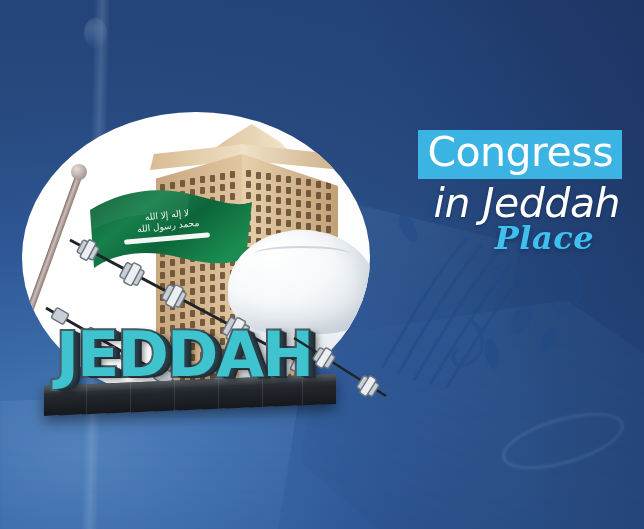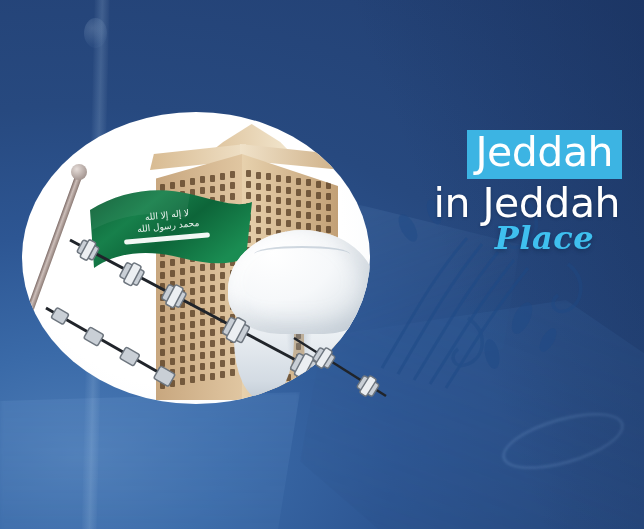--- a/index.html
+++ b/index.html
@@ -214,21 +214,21 @@
     display:inline-block;
     color:#3fc0ef;
     font-family:"DejaVu Serif",serif;
     font-style:italic;font-weight:700;
     font-size:32px;line-height:1.0;
     letter-spacing:.5px;
     padding:0 6px;
     text-shadow:0 2px 4px rgba(10,30,60,.40);
   }
   .r-welcome{margin-bottom:2px;}
-  .r-injeddah{margin-bottom:-4px;}
+  .r-injeddah{margin-bottom:-4px;font-style:italic;}
   .r-where{margin:-2px 22px -6px 0;}
   .r-largest{margin-bottom:-6px;}
   .r-congress{margin:-4px 4px -8px 0;}
   .r-ortho{margin-bottom:1px;}
   .r-takes{margin-top:2px;}
 </style>
 </head>
 <body>
 
 <div class="banner">
@@ -675,36 +675,50 @@
             </g>
           <g transform="translate(142,264) rotate(30)">
               <rect x="-8" y="-7" width="17" height="14" rx="2"></rect>
             </g>
         </g>
       </svg>
 
     </div>
   </div>
 
+  <div class="sign">
+    <div class="sign-base">
+      <div class="base-top"></div>
+      <div class="base-seams">
+        <div class="seam" style="left:42px"></div>
+        <div class="seam" style="left:86px"></div>
+        <div class="seam" style="left:130px"></div>
+        <div class="seam" style="left:174px"></div>
+        <div class="seam" style="left:218px"></div>
+        <div class="seam" style="left:258px"></div>
+      </div>
+    </div>
+    <div class="sign-letters">JEDDAH</div>
+  </div>
 
   <svg style="position:absolute;left:290px;top:300px;width:120px;height:120px" viewBox="0 0 120 120">
     <g stroke="#20242a" stroke-width="2.5" fill="none">
         <path d="M4,38 L96,96"></path>
       </g>
     <g fill="#c9cfd6" stroke="#6e767f" stroke-width="1.4">
       <g transform="translate(34,58) rotate(32)">
           <rect x="-9" y="-7" width="18" height="14" rx="2"></rect>
           <rect x="-4" y="-10" width="8" height="20" rx="2" fill="#eceff2"></rect>
         </g>
       <g transform="translate(78,86) rotate(32)">
           <rect x="-9" y="-7" width="18" height="14" rx="2"></rect>
           <rect x="-4" y="-10" width="8" height="20" rx="2" fill="#eceff2"></rect>
         </g>
     </g>
   </svg>
 
   <div class="headline">
-    <div class="hl-row r-welcome"><span class="hl-hi">Jeddah</span></div>
+    <div class="hl-row r-welcome"><span class="hl-hi">Congress</span></div>
     <div class="hl-row r-injeddah"><span class="hl-plain">in Jeddah</span></div>
     <div class="hl-row r-where"><span class="hl-script">Place</span></div>
   </div>
 
 </div>
 
 </body></html>

